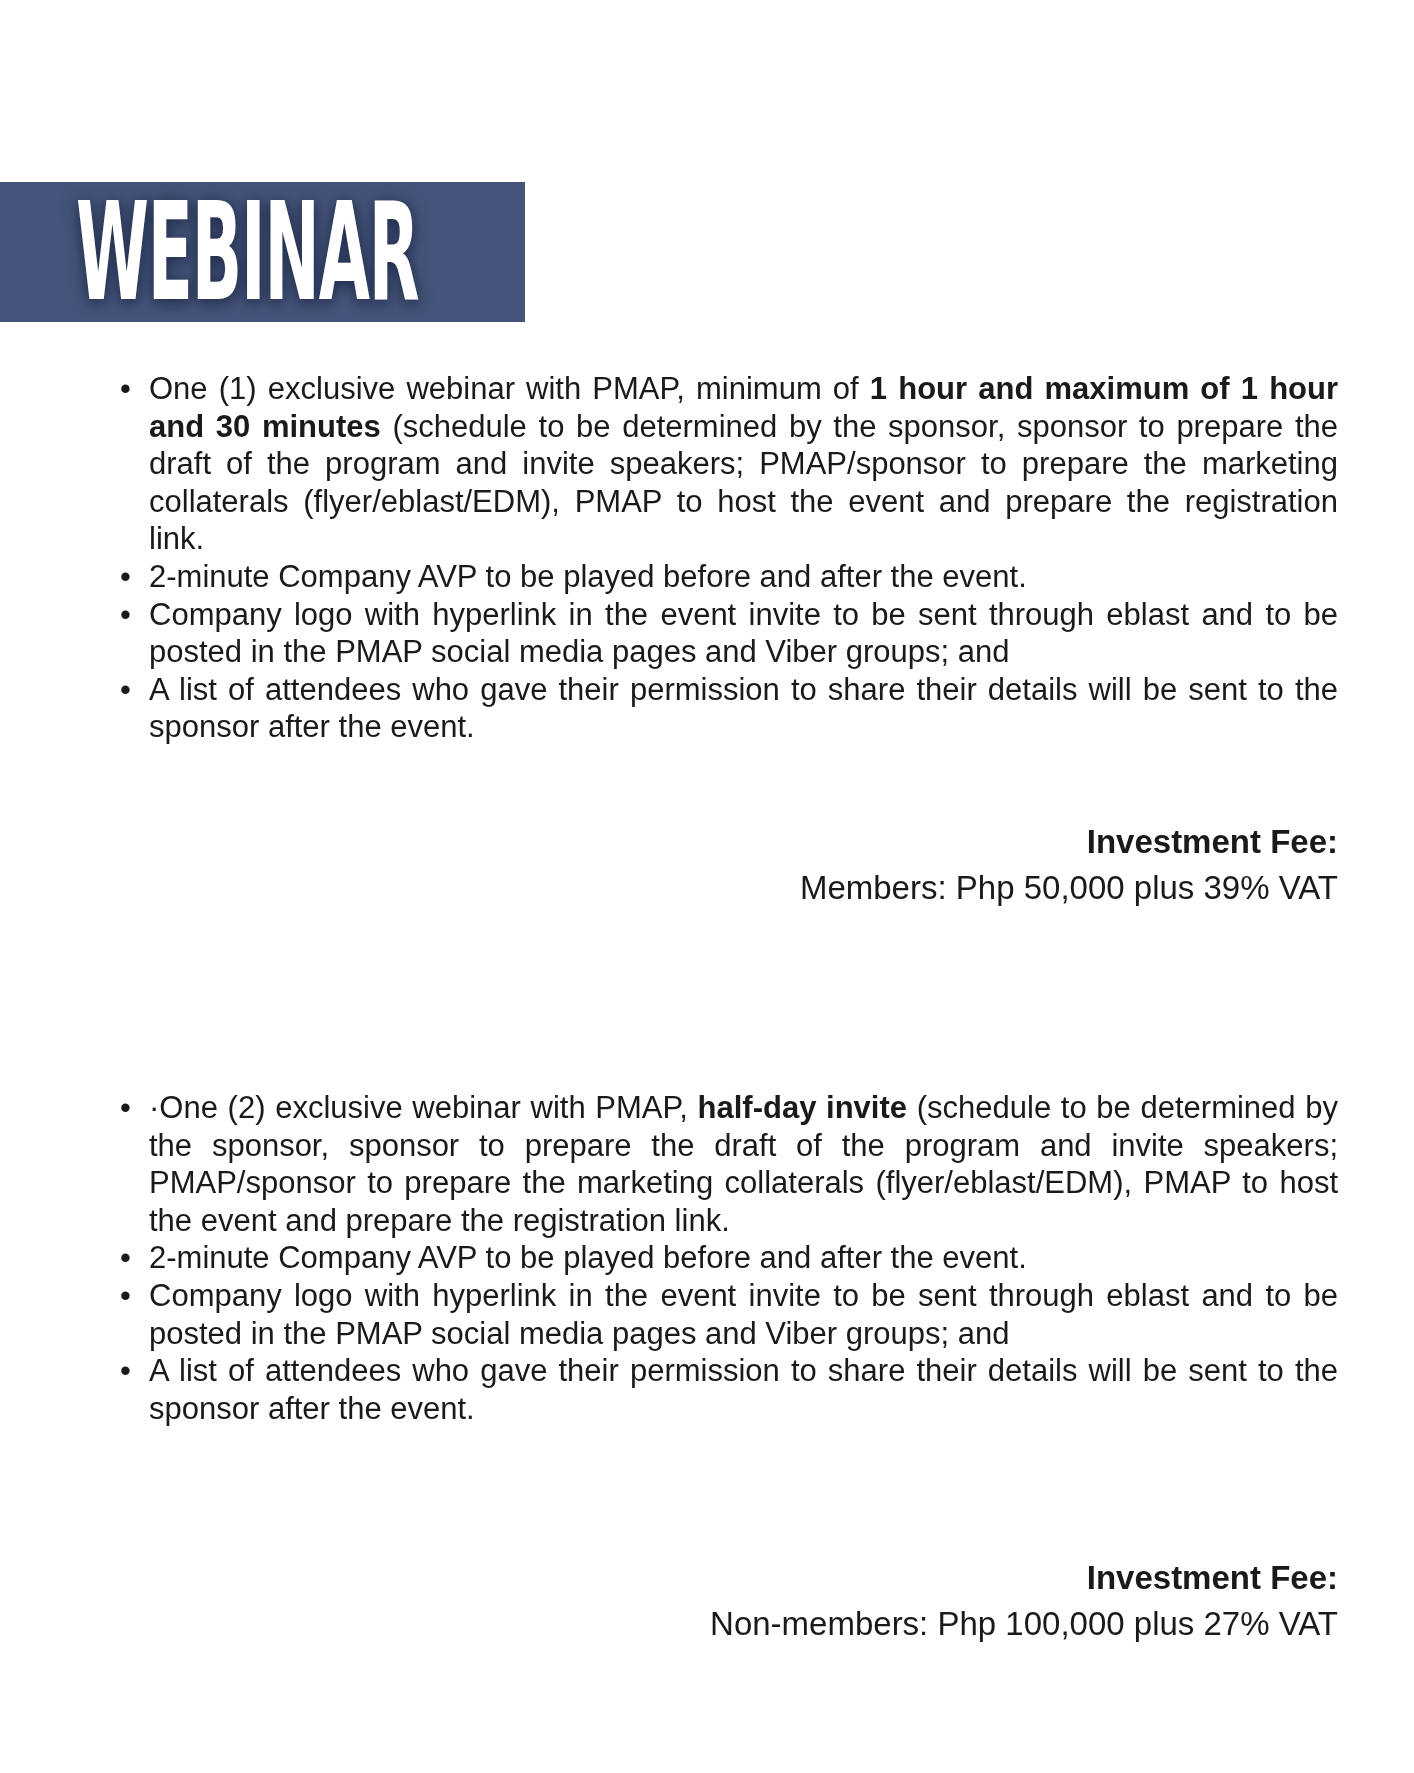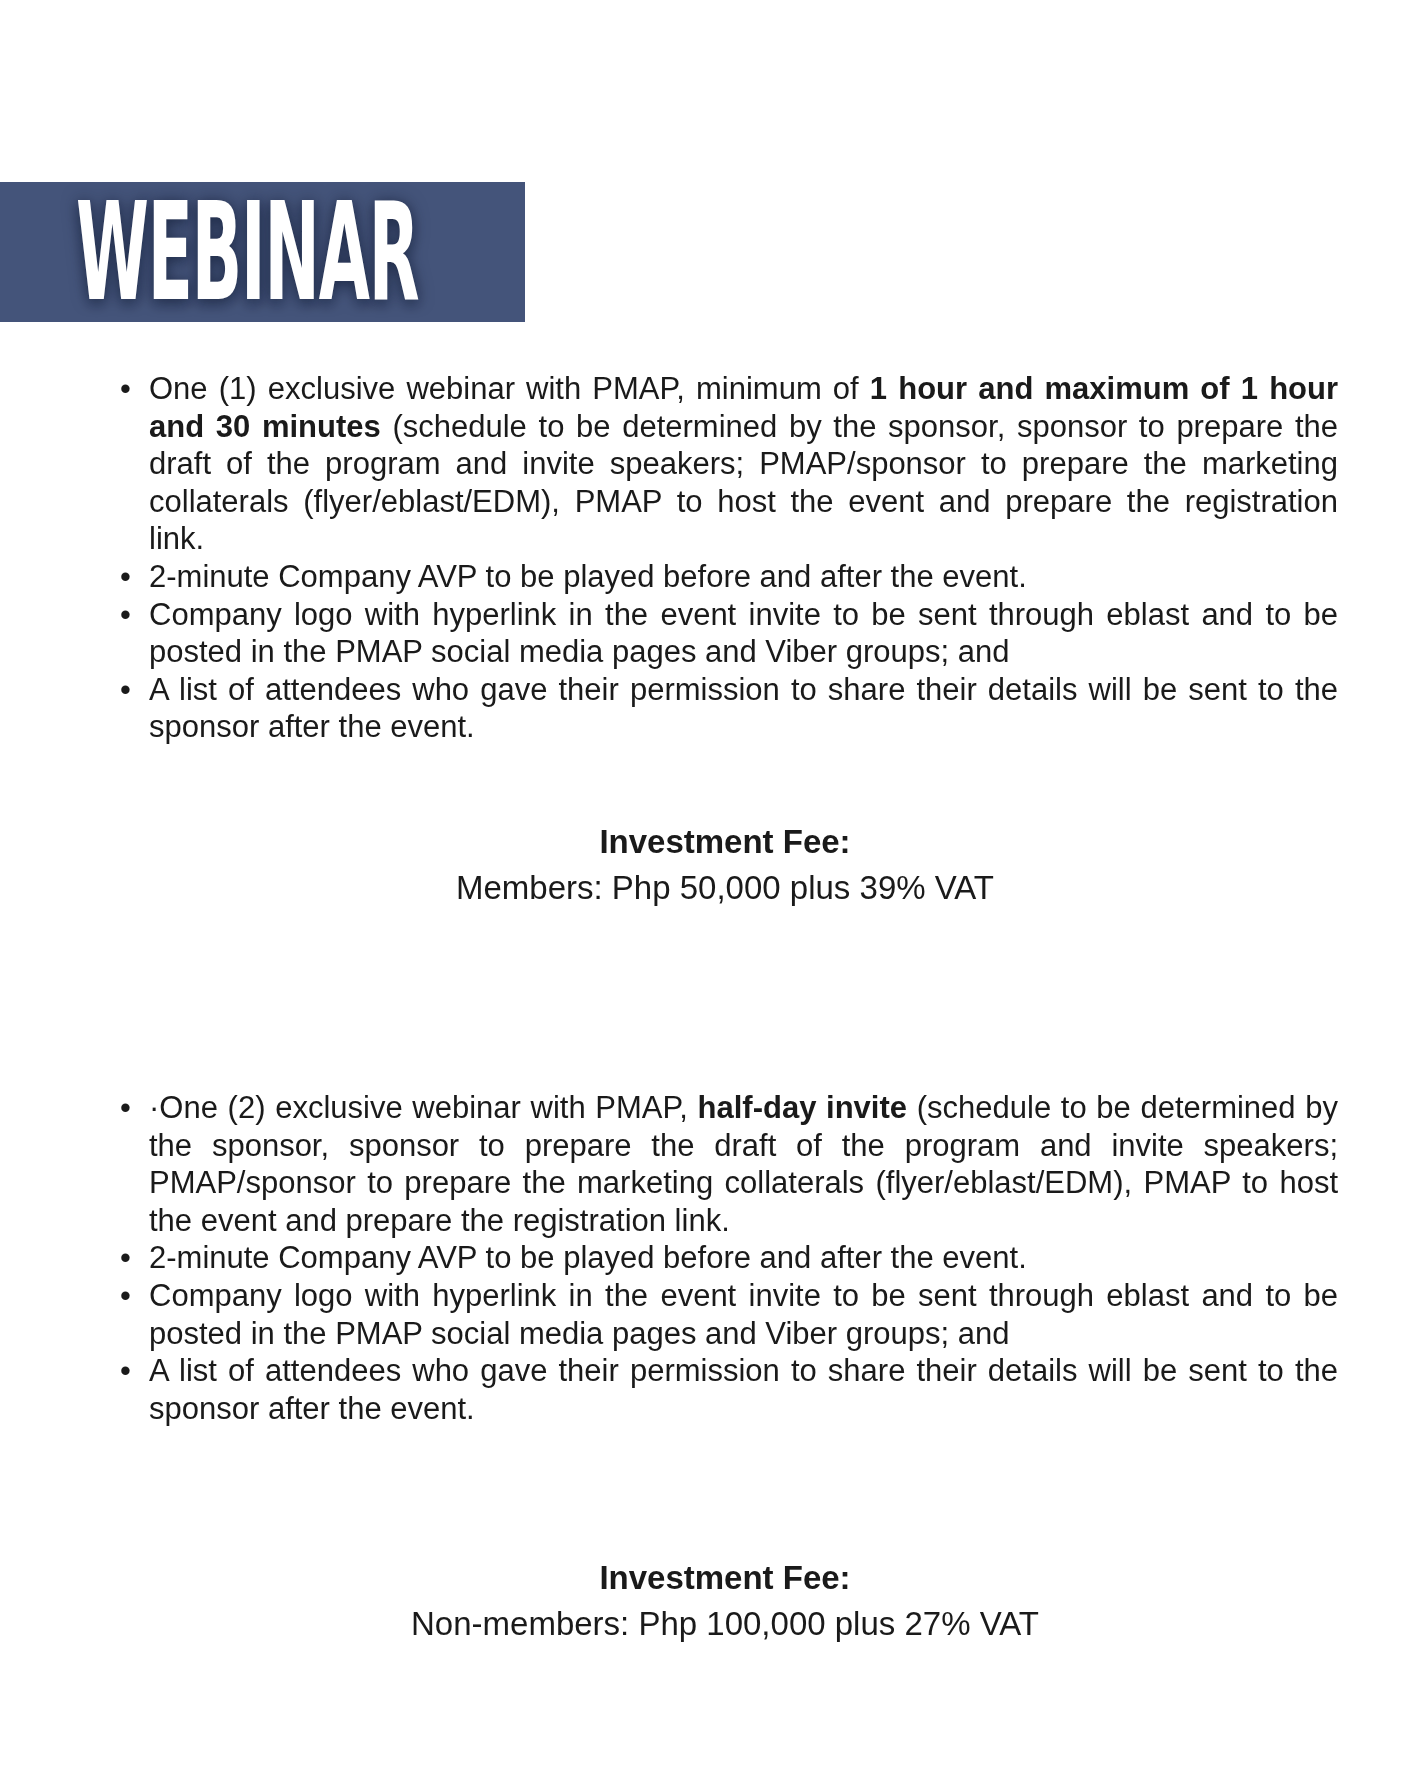--- a/index.html
+++ b/index.html
@@ -47,21 +47,21 @@
     text-align:justify;
   }
   .list li .dot {
     position:absolute; left:8px; top:0;
   }
   strong, .b { font-weight:bold; }
 
   
   .fee {
     position:absolute; left:112px; width:1226px;
-    text-align:center;
+    text-align:right;
     font-size:33px; line-height:46px;
   }
   .fee-1 { top:819px; }
   .fee-2 { top:1555px; }
   .fee-heading { font-weight:bold; }
 </style>
 </head>
 <body style="background: rgb(255, 255, 255); color: rgb(26, 26, 26);">
 
 <header class="banner" style="background-color: rgb(68, 84, 122);">

